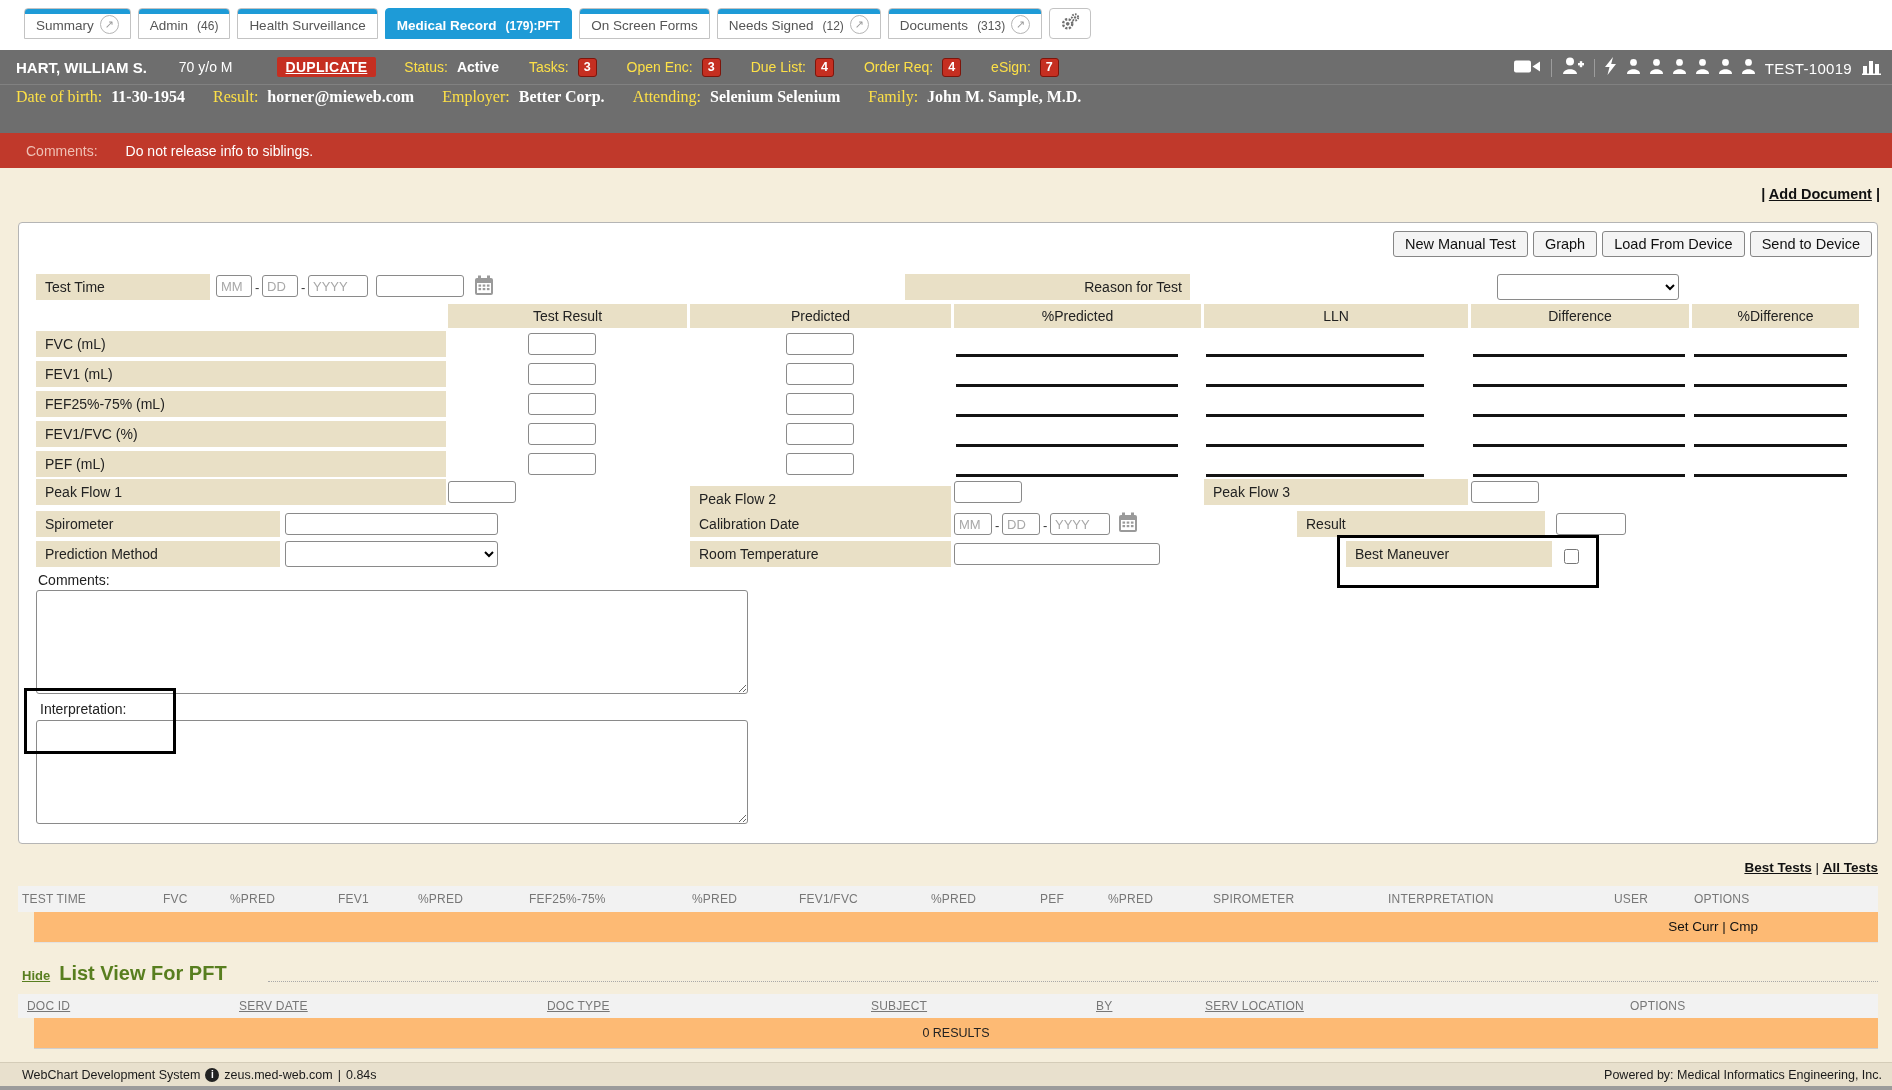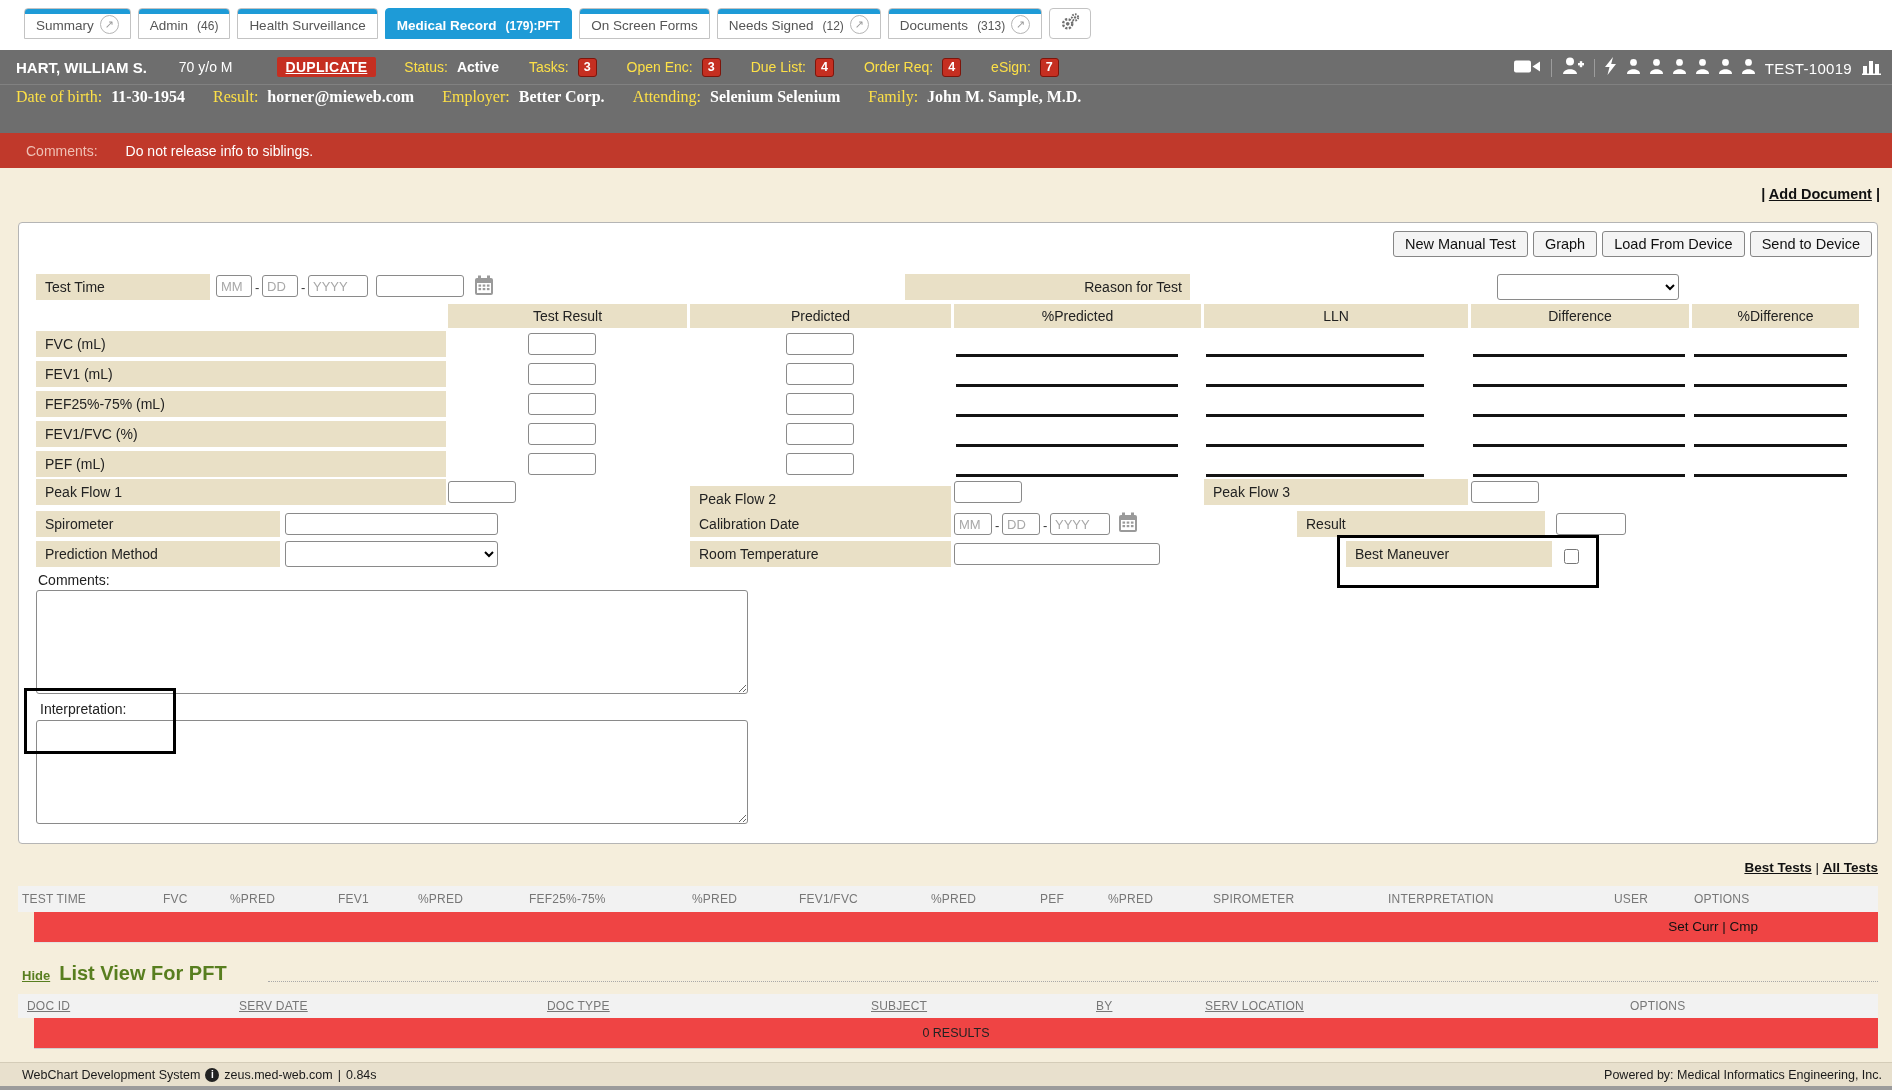--- a/index.html
+++ b/index.html
@@ -60,21 +60,21 @@
   .line{position:absolute;border-top:3px solid #141414;}
   .sel{position:absolute;height:26px;border:1px solid #8a8a8a;border-radius:3px;background:#fff;
        font:13px "Liberation Sans",sans-serif;box-sizing:border-box;}
   .ta{position:absolute;border:1px solid #8a8a8a;border-radius:3px;resize:both;
       font:13px "Liberation Sans",sans-serif;box-sizing:border-box;}
   .anno{position:absolute;border:3px solid #000;pointer-events:none;z-index:5;}
   .flab{position:absolute;font-size:14px;color:#222;}
   
   .band{position:absolute;left:18px;right:14px;background:#f2f2f2;}
   .thead{position:absolute;font-size:12px;color:#777;letter-spacing:.2px;}
-  .whiterow{position:absolute;left:34px;right:14px;background:#ef4444;}
+  .whiterow{position:absolute;left:34px;right:14px;background:#fdba74;}
   .greenlink{color:#587e1f;font-weight:bold;text-decoration:underline;font-size:13px;cursor:pointer;}
   .greentitle{color:#587e1f;font-weight:bold;font-size:20px;}
   .dotline{position:absolute;border-top:1px dotted #a9a9a9;}
   .sortlink{font-size:12px;color:#777;text-decoration:underline;cursor:pointer;letter-spacing:.2px;}
   
   .footer{position:absolute;left:0;top:1062px;right:0;height:24px;background:#e8e0cd;
           border-top:1px solid #d4ccb8;font-size:12.5px;color:#1a1a1a;
           display:flex;align-items:center;}
   .bstrip{position:absolute;left:0;top:1086px;right:0;height:4px;background:#9b9b9b;}
   .infoic{display:inline-block;width:14px;height:14px;background:#222;color:#fff;border-radius:50%;

